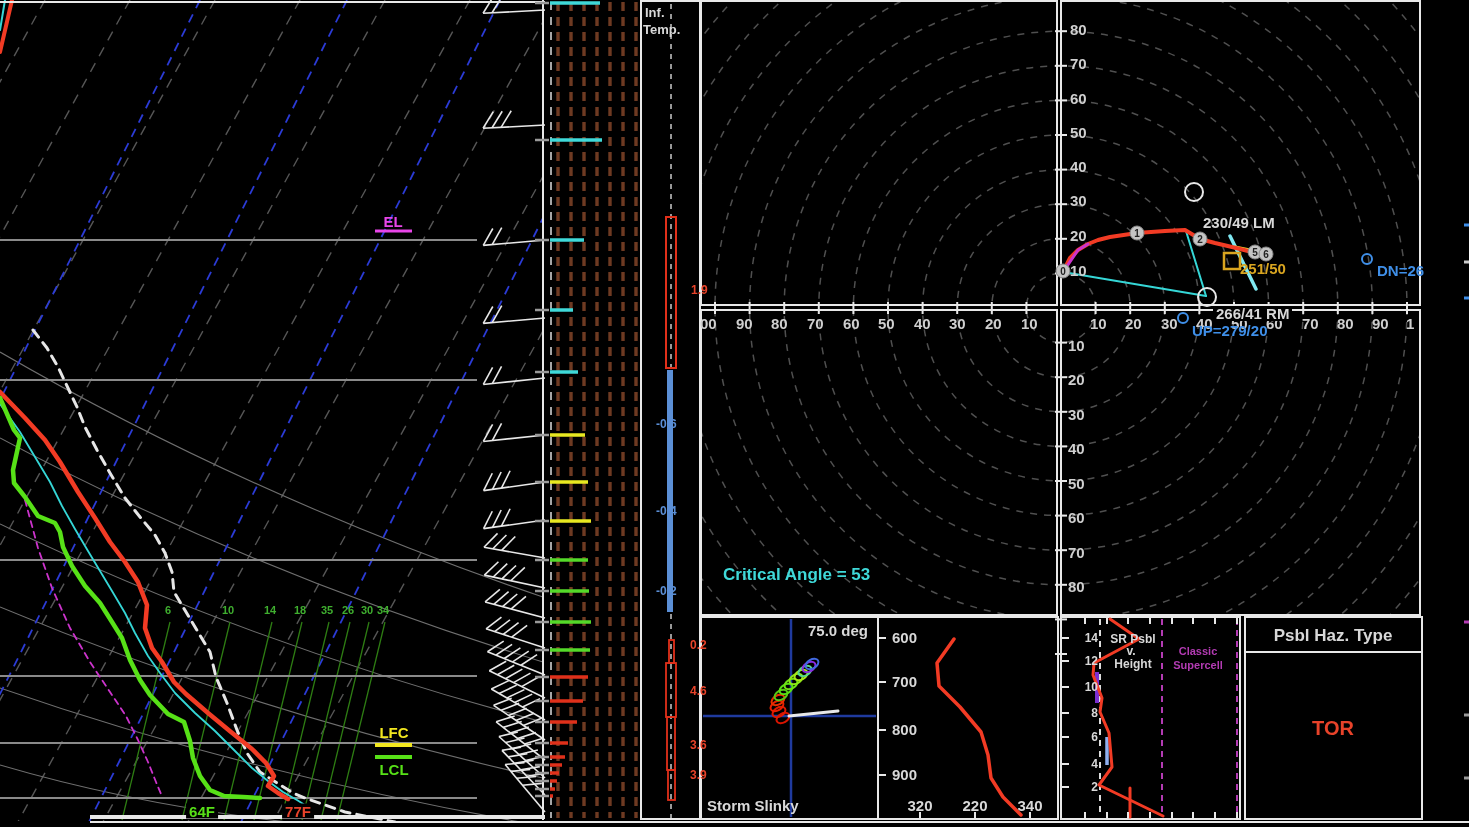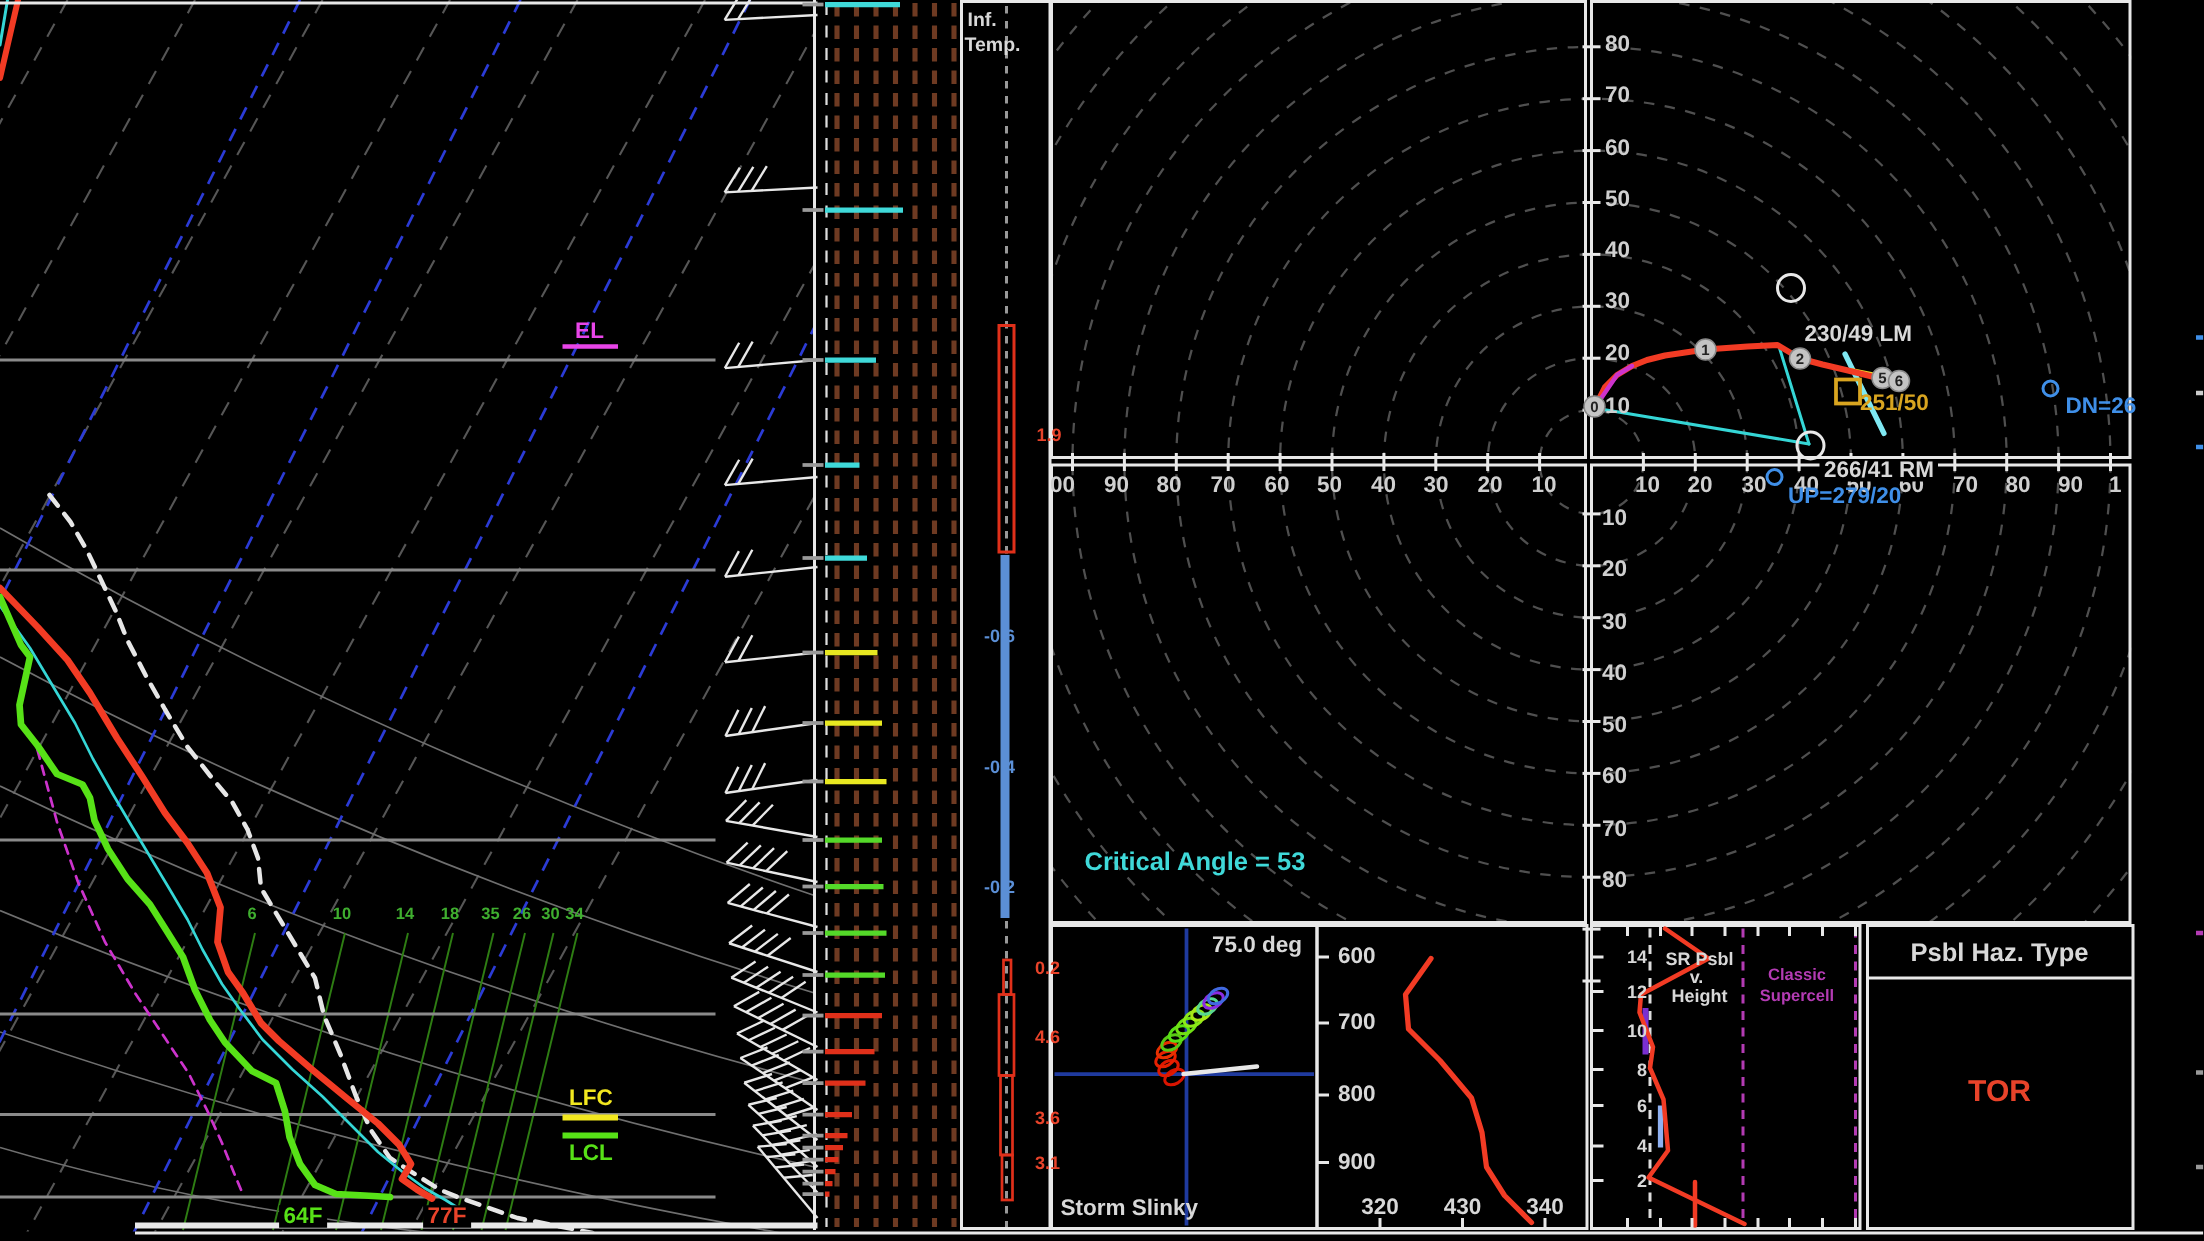--- a/index.html
+++ b/index.html
@@ -439,21 +439,21 @@
 
   <div class="lbl w f13" style="left:645px;top:6px;">Inf.</div>
   <div class="lbl w f13" style="left:643px;top:23px;">Temp.</div>
   <div class="lbl red f12" style="left:678px;top:284px;">1.9</div>
   <div class="lbl blue f12" style="left:643px;top:418px;">-0.6</div>
   <div class="lbl blue f12" style="left:643px;top:505px;">-0.4</div>
   <div class="lbl blue f12" style="left:643px;top:585px;">-0.2</div>
   <div class="lbl red f12" style="left:677px;top:639px;">0.2</div>
   <div class="lbl red f12" style="left:677px;top:685px;">4.6</div>
   <div class="lbl red f12" style="left:677px;top:739px;">3.6</div>
-  <div class="lbl red f12" style="left:677px;top:769px;">3.1</div>
+  <div class="lbl red f12" style="left:677px;top:769px;">3.9</div>
 
   <div class="lbl cyan f17" style="left:723px;top:566px;">Critical Angle = 53</div>
   <div class="lbl w f15" style="left:1203px;top:215px;">230/49 LM</div>
   <div class="lbl w f15 bgdark" style="left:1213px;top:306px;z-index:6;">266/41 RM</div>
   <div class="lbl orange f15" style="left:1240px;top:261px;">251/50</div>
   <div class="lbl skyblue f15" style="left:1377px;top:263px;">DN=26</div>
   <div class="lbl skyblue f15" style="left:1192px;top:323px;z-index:6;">UP=279/20</div>
 
   <div class="lbl w f15 rt" style="left:868px;top:630px;">75.0 deg</div>
   <div class="lbl w f15" style="left:707px;top:798px;">Storm Slinky</div>
@@ -498,21 +498,21 @@
     <div class="lbl gray f15" style="left: 1068px; top: 441px;">40</div>
     <div class="lbl gray f15" style="left: 1068px; top: 476px;">50</div>
     <div class="lbl gray f15" style="left: 1068px; top: 510px;">60</div>
     <div class="lbl gray f15" style="left: 1068px; top: 545px;">70</div>
     <div class="lbl gray f15" style="left: 1068px; top: 579px;">80</div>
     <div class="lbl w f15" style="left: 892px; top: 630px;">600</div>
     <div class="lbl w f15" style="left: 892px; top: 674px;">700</div>
     <div class="lbl w f15" style="left: 892px; top: 722px;">800</div>
     <div class="lbl w f15" style="left: 892px; top: 767px;">900</div>
     <div class="lbl w f15 ctr" style="left: 920px; top: 805px;">320</div>
-    <div class="lbl w f15 ctr" style="left: 975px; top: 805px;">430</div>
+    <div class="lbl w f15 ctr" style="left: 975px; top: 805px;">220</div>
     <div class="lbl w f15 ctr" style="left: 1030px; top: 805px;">340</div>
     <div class="lbl w f12 rt" style="left: 1085px; top: 632px; transform: translate(-100%, 0px);">14</div>
     <div class="lbl w f12 rt" style="left: 1085px; top: 655px; transform: translate(-100%, 0px);">12</div>
     <div class="lbl w f12 rt" style="left: 1085px; top: 681px; transform: translate(-100%, 0px);">10</div>
     <div class="lbl w f12 rt" style="left: 1085px; top: 707px; transform: translate(-100%, 0px);">8</div>
     <div class="lbl w f12 rt" style="left: 1085px; top: 731px; transform: translate(-100%, 0px);">6</div>
     <div class="lbl w f12 rt" style="left: 1085px; top: 758px; transform: translate(-100%, 0px);">4</div>
     <div class="lbl w f12 rt" style="left: 1085px; top: 781px; transform: translate(-100%, 0px);">2</div>
     <div class="lbl dimgrn f11 ctr" style="left: 168px; top: 610px;">6</div>
     <div class="lbl dimgrn f11 ctr" style="left: 228px; top: 610px;">10</div>

